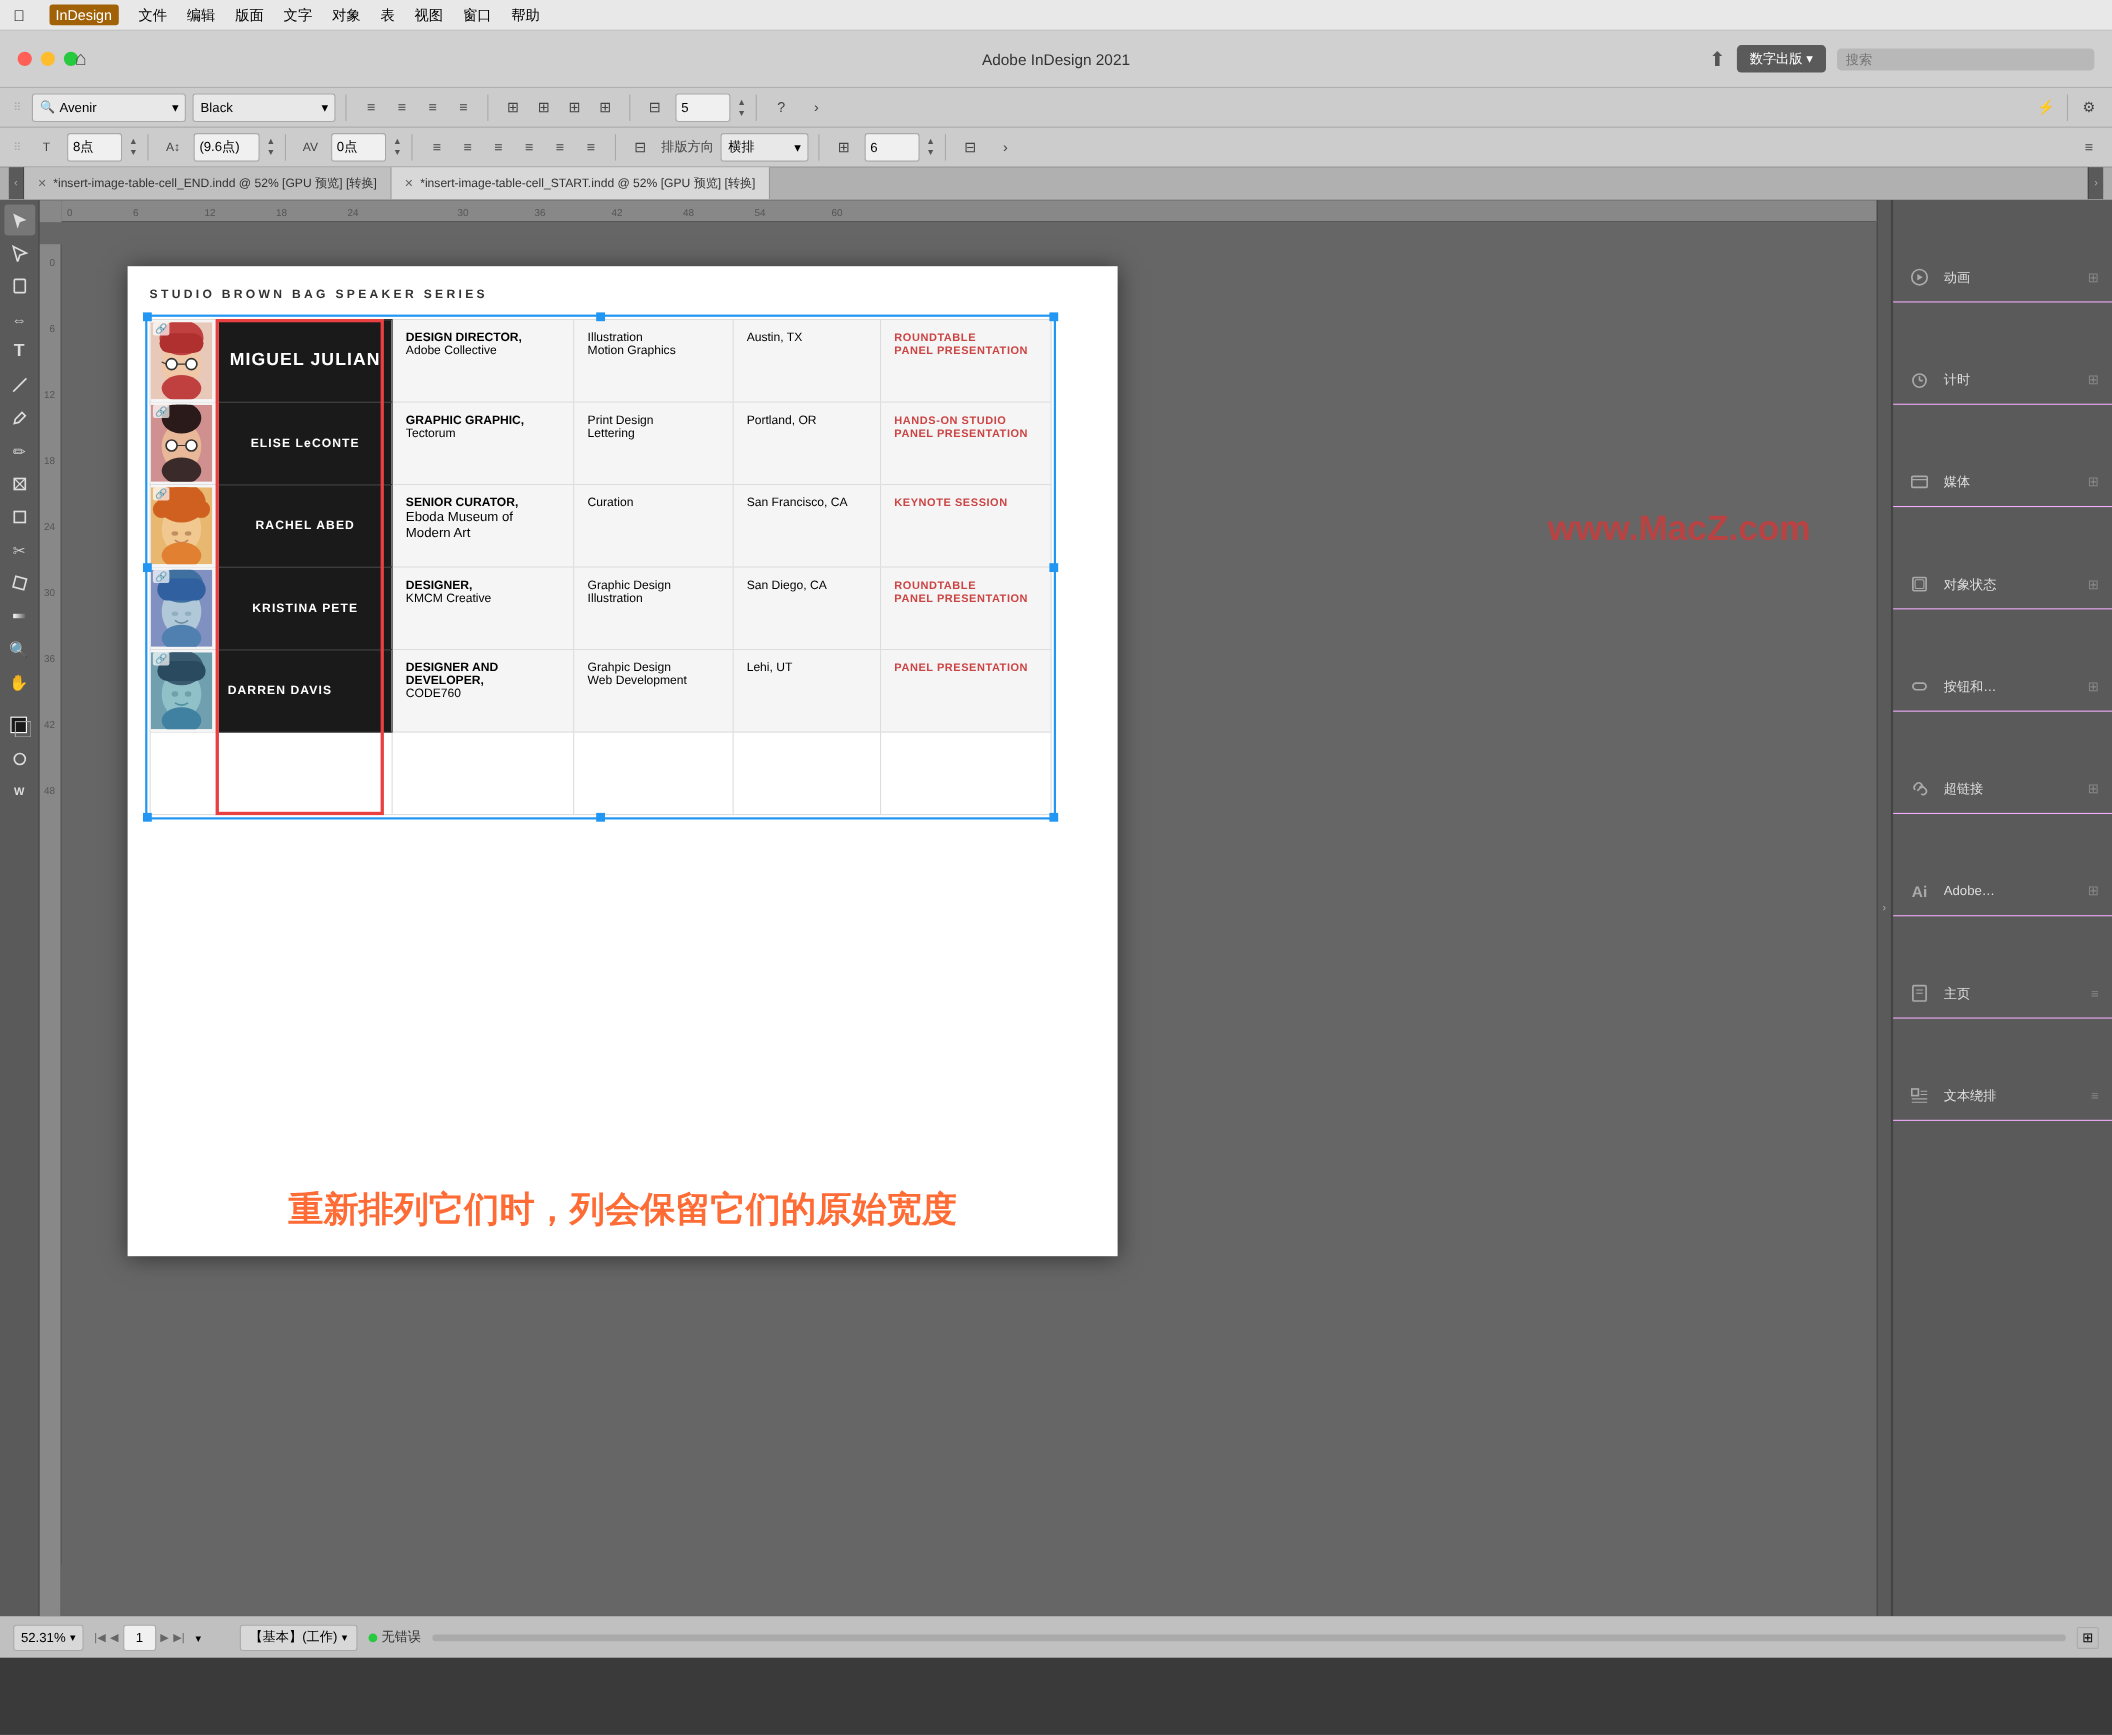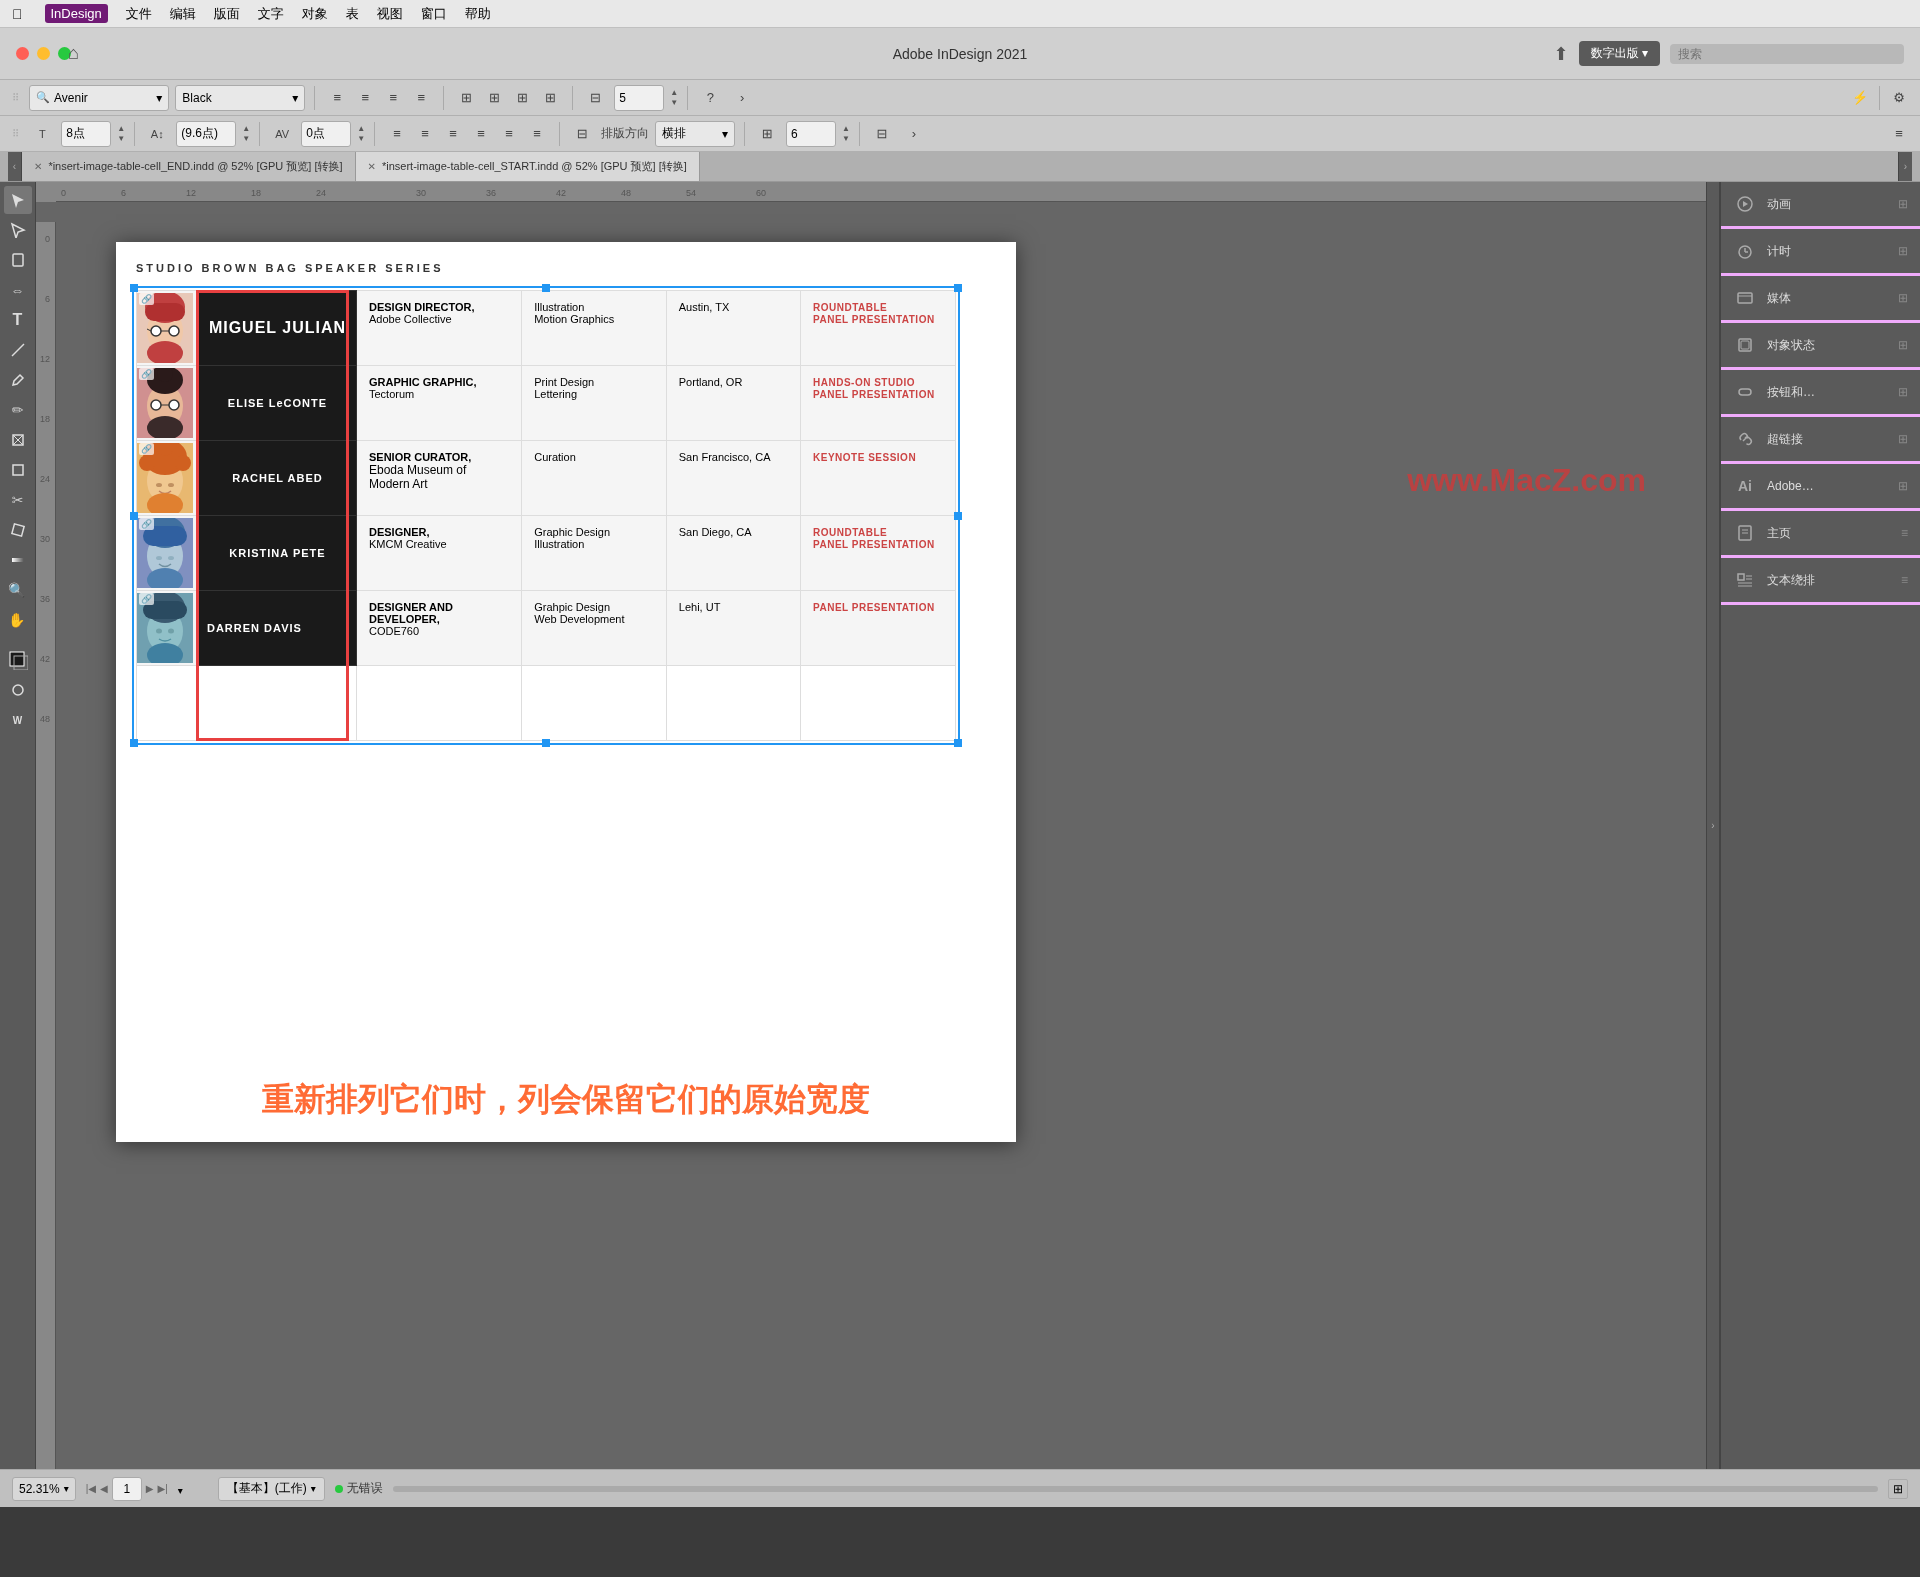--- a/index.html
+++ b/index.html
@@ -25,21 +25,21 @@
     .menu-bar .apple-icon {
       font-size: 14px;
       margin-right: 4px;
     }
     .menu-bar .menu-item {
       font-size: 13px;
       color: #000;
       cursor: pointer;
     }
     .menu-bar .menu-item.active {
-      background: #701a75;
+      background: #a16207;
       color: #fff;
       padding: 2px 6px;
       border-radius: 3px;
     }
 
     
     .title-bar {
       height: 52px;
       background: #d0d0d0;
       display: flex;
@@ -296,25 +296,26 @@
       width: 200px;
       background: #5a5a5a;
       border-left: 1px solid #444;
       display: flex;
       flex-direction: column;
     }
     .right-panel-item {
       display: flex;
       align-items: center;
       padding: 10px 12px;
-      border-bottom: 3px solid #f0abfc;
+      border-bottom: 1px solid #f0abfc;
       color: #ddd;
       font-size: 12px;
       gap: 10px;
       cursor: pointer;
+      margin-top: 48px;
     }
     .rp-icon {
       width: 24px;
       height: 24px;
       display: flex;
       align-items: center;
       justify-content: center;
       color: #aaa;
       font-size: 14px;
     }

